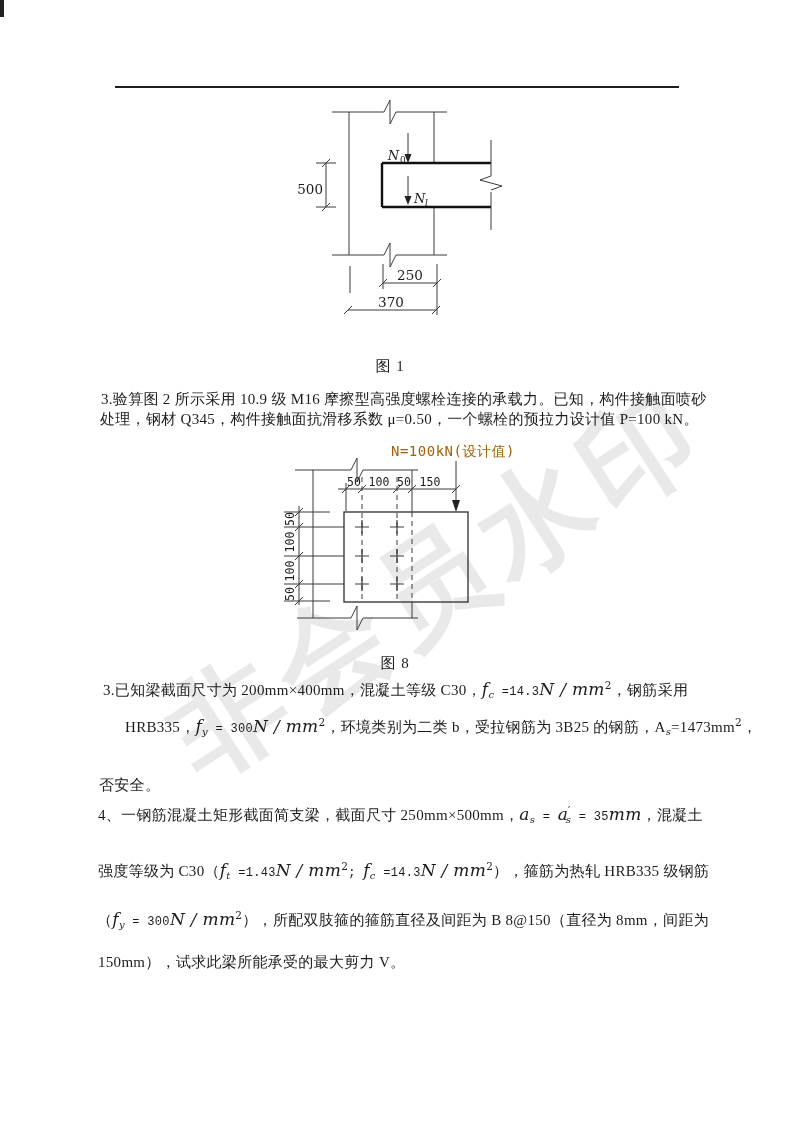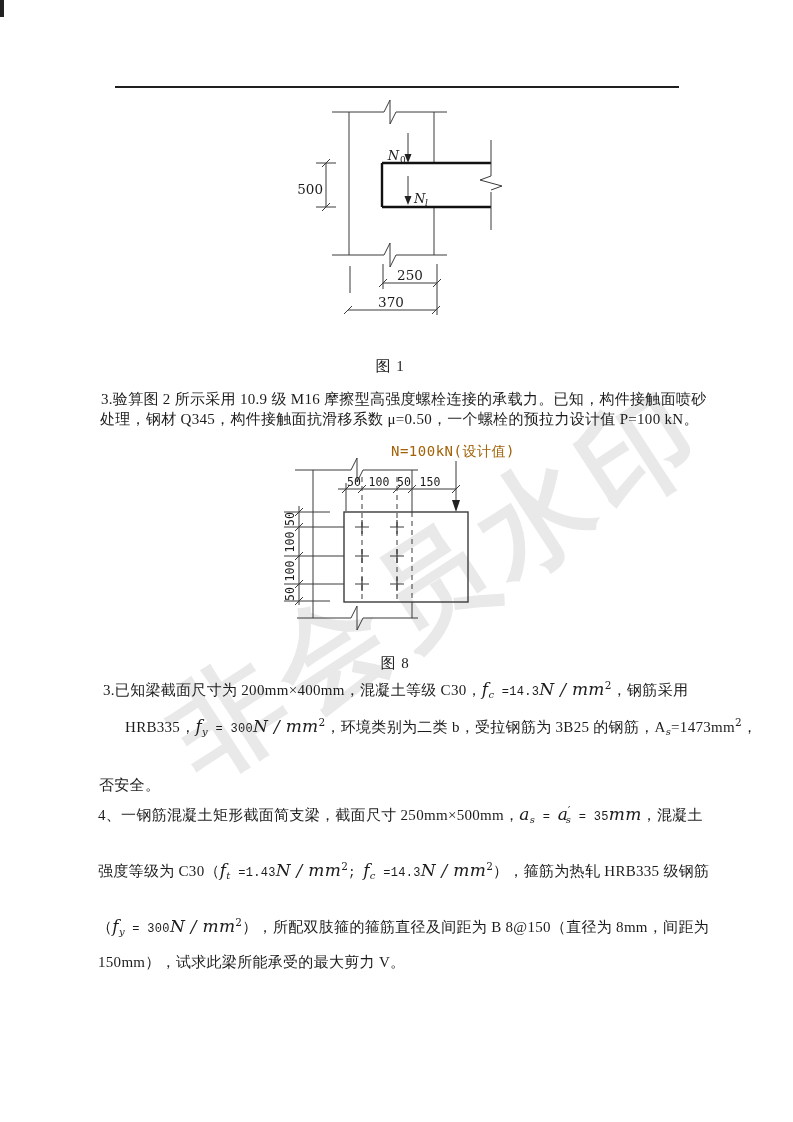--- a/index.html
+++ b/index.html
@@ -133,17 +133,17 @@
 
   <div class="ln" style="left:98px;top:716px;margin-left:27px;"><span>HRB335，</span><span class="mi">f</span><sub class="ms">y</sub><span class="mr"> = 300</span><span class="mi">N / mm</span><sup class="mp">2</sup><span>，环境类别为二类 b，受拉钢筋为 3B25 的钢筋，A</span><sub class="ms">s</sub><span>=1473mm</span><sup class="mp">2</sup><span>，</span></div>
 
 
   <div class="ln" style="left:99px;top:775px;"><span>否安全。</span></div>
 
   <div class="ln" style="left:98px;top:804px;"><span>4、一钢筋混凝土矩形截面简支梁，截面尺寸 250mm×500mm，</span><span class="mi">a</span><sub class="ms">s</sub><span class="mr"> = </span><span class="mi">a</span><sup class="mp">′</sup><sub class="ms tuck">s</sub><span class="mr"> = 35</span><span class="mi">mm</span><span>，混凝土</span></div>
 
   <div class="ln" style="left:98px;top:860px;"><span>强度等级为 C30（</span><span class="mi">f</span><sub class="ms">t</sub><span class="mr"> =1.43</span><span class="mi">N / mm</span><sup class="mp">2</sup><span class="mr">; </span><span class="mi">f</span><sub class="ms">c</sub><span class="mr"> =14.3</span><span class="mi">N / mm</span><sup class="mp">2</sup><span>），箍筋为热轧 HRB335 级钢筋</span></div>
 
-  <div class="ln" style="left:97px;top:909px;margin-top:7px;"><span>（</span><span class="mi">f</span><sub class="ms">y</sub><span class="mr"> = 300</span><span class="mi">N / mm</span><sup class="mp">2</sup><span>），所配双肢箍的箍筋直径及间距为 B 8@150（直径为 8mm，间距为</span></div>
+  <div class="ln" style="left:97px;top:909px;"><span>（</span><span class="mi">f</span><sub class="ms">y</sub><span class="mr"> = 300</span><span class="mi">N / mm</span><sup class="mp">2</sup><span>），所配双肢箍的箍筋直径及间距为 B 8@150（直径为 8mm，间距为</span></div>
 
   <div class="ln" style="left:98px;top:952px;"><span>150mm），试求此梁所能承受的最大剪力 V。</span></div>
 
 </div>
 
 </body></html>

